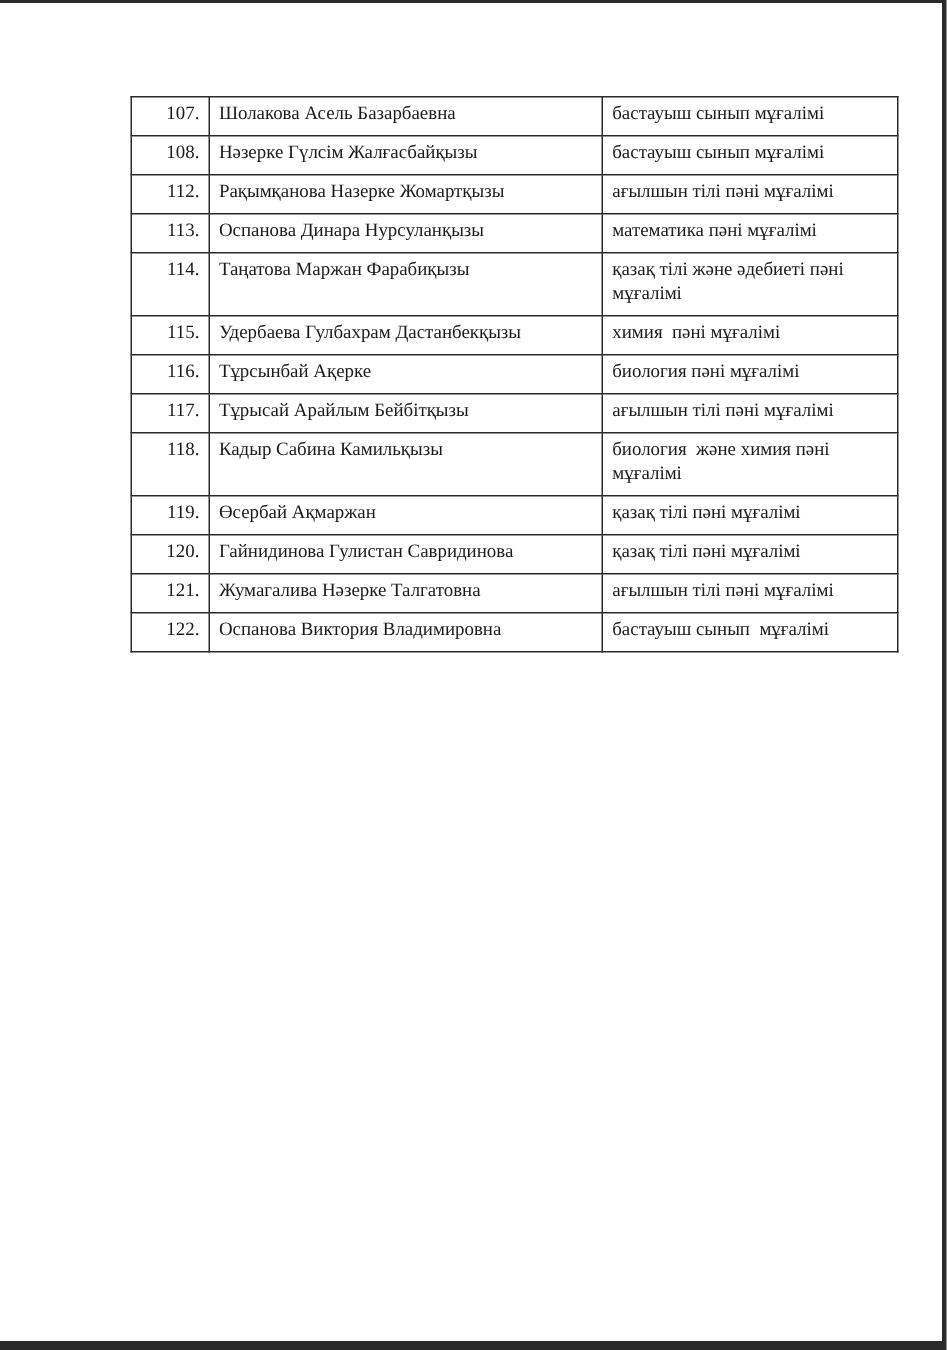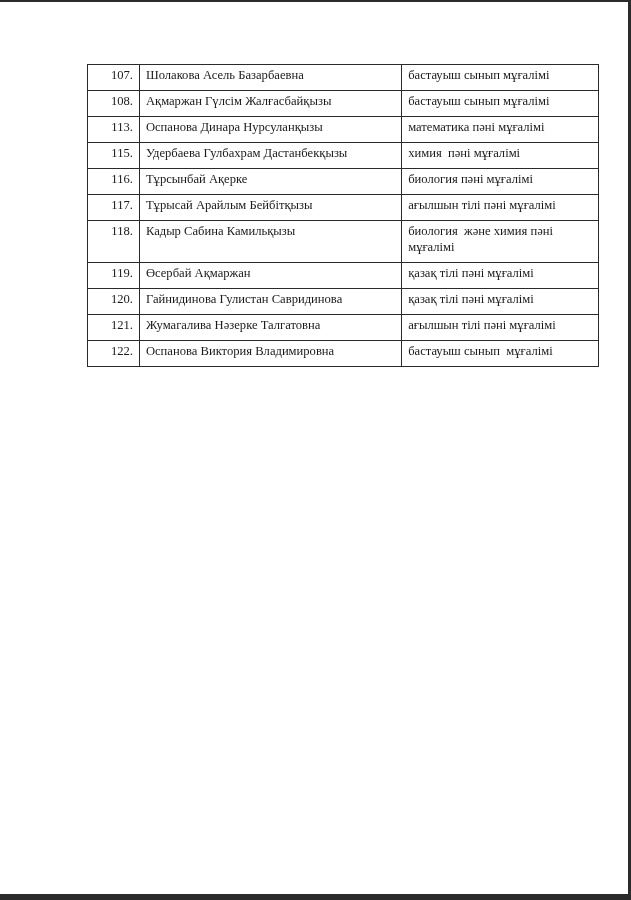--- a/index.html
+++ b/index.html
@@ -43,27 +43,40 @@
 <div class="page">
   <table class="roster">
     <tbody>
       <tr class="h1">
         <td class="num">107.</td>
         <td class="name">Шолакова Асель Базарбаевна</td>
         <td class="role">бастауыш сынып мұғалімі</td>
       </tr>
       <tr class="h1">
         <td class="num">108.</td>
-        <td class="name">Ақмаржан Гүлсім Жалғасбайқызы</td>
+        <td class="name">Нәзерке Гүлсім Жалғасбайқызы</td>
         <td class="role">бастауыш сынып мұғалімі</td>
+      </tr>
+      <tr class="h1">
+        <td class="num">112.</td>
+        <td class="name">Рақымқанова Назерке Жомартқызы</td>
+        <td class="role">ағылшын тілі пәні мұғалімі</td>
       </tr>
       <tr class="h1">
         <td class="num">113.</td>
         <td class="name">Оспанова Динара Нурсуланқызы</td>
         <td class="role">математика пәні мұғалімі</td>
+      </tr>
+      <tr class="h3">
+        <td class="num">114.</td>
+        <td class="name">Таңатова Маржан Фарабиқызы</td>
+        <td class="role">
+          <div>қазақ тілі және әдебиеті пәні</div>
+          <div>мұғалімі</div>
+        </td>
       </tr>
       <tr class="h1">
         <td class="num">115.</td>
         <td class="name">Удербаева Гулбахрам Дастанбекқызы</td>
         <td class="role" style="white-space:pre;font-family:Liberation Serif, serif;">химия  пәні мұғалімі</td>
       </tr>
       <tr class="h1">
         <td class="num">116.</td>
         <td class="name">Тұрсынбай Ақерке</td>
         <td class="role">биология пәні мұғалімі</td>

